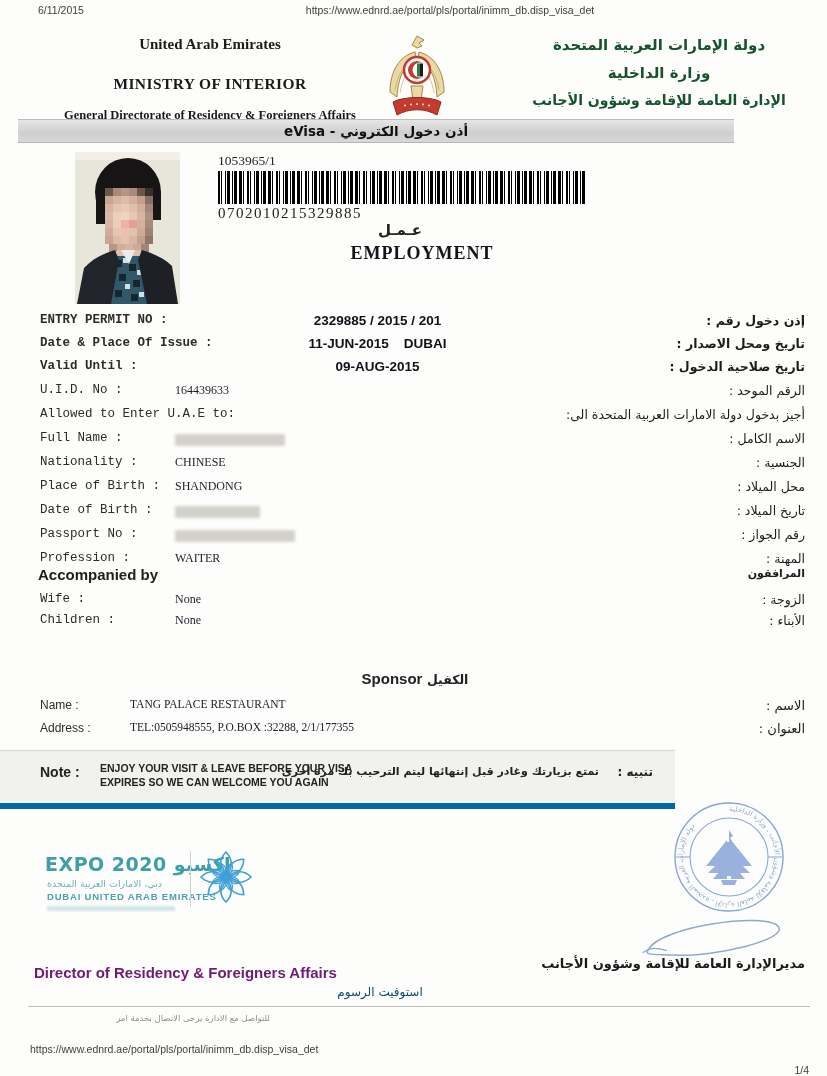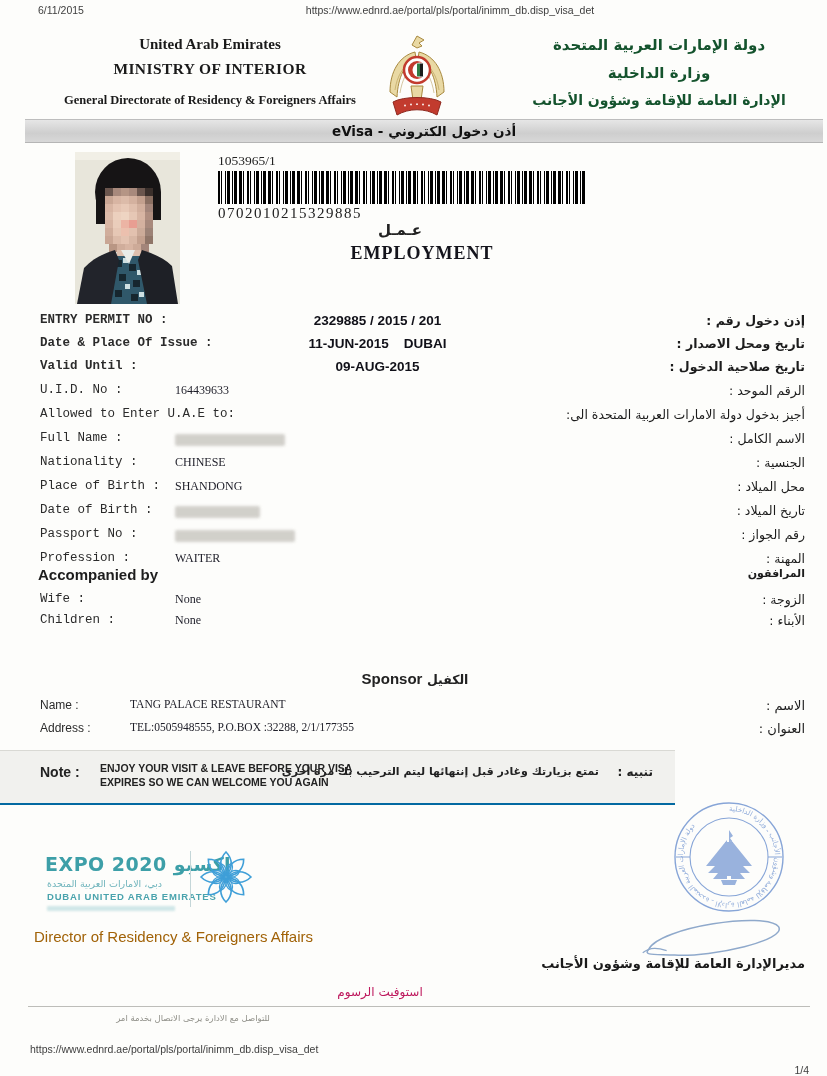--- a/index.html
+++ b/index.html
@@ -10,29 +10,29 @@
   .serif{font-family:"Liberation Serif",serif;}
   .b{font-weight:bold;}
 
   
   .tb-date{left:38px;top:4px;font-size:10.5px;color:#3e3e3e;}
   .tb-url{left:250px;top:4px;width:400px;text-align:center;font-size:10.5px;color:#3e3e3e;}
 
   
   .lh-en{left:30px;top:30px;width:360px;text-align:center;font-family:"Liberation Serif",serif;font-weight:bold;color:#1a1a1a;}
   .lh-en .l1{font-size:15px;margin-top:6px;}
-  .lh-en .l2{font-size:15.5px;margin-top:7px;letter-spacing:.4px;}
+  .lh-en .l2{font-size:15.5px;margin-top:22px;letter-spacing:.4px;}
   .lh-en .l3{font-size:12.5px;margin-top:15px;}
   .lh-ar{right:18px;top:28px;width:300px;text-align:center;font-weight:bold;color:#14532d;}
   .lh-ar div{margin-top:7px;font-size:15px;line-height:1.4;}
   .lh-ar .l3{font-size:14px;}
   .emblem{left:383px;top:30px;}
 
   
-  .evisa-bar{left:25px;top:119px;width:798px;height:22px;
+  .evisa-bar{left:18px;top:119px;width:716px;height:22px;
     background:linear-gradient(#e6e6e6,#cecece 60%,#d8d8d8);
     border-top:1px solid #bdbdbd;border-bottom:1px solid #b5b5b5;
     display:flex;align-items:center;justify-content:center;}
   .evisa-bar span{font-size:13.5px;font-weight:bold;color:#111;}
 
   
   .photo{left:75px;top:152px;width:105px;height:152px;}
   .file-no{left:218px;top:153px;font-size:13.5px;}
   .barcode{left:218px;top:171px;width:367px;height:33px;
     background:repeating-linear-gradient(90deg,
@@ -57,44 +57,44 @@
 
   
   .sponsor-head{left:300px;top:670px;width:230px;text-align:center;}
   .sponsor-head .en{font-size:15px;font-weight:bold;}
   .sponsor-head .arh{font-size:12.5px;font-weight:bold;}
   .sp-lbl{position:absolute;left:40px;font-size:12px;color:#2b2b2b;}
   .sp-val{position:absolute;left:130px;font-size:11.5px;font-family:"Liberation Serif",serif;color:#20202a;}
 
   
   .note-band{left:0;top:750px;width:675px;height:52px;background:#f1f1ee;
-             border-top:1px solid #d9d9d4;border-bottom:2px solid #0369a1;}
+             border-top:1px solid #d9d9d4;border-bottom:6px solid #0369a1;}
   .note-lbl{position:absolute;left:40px;top:13px;font-size:14px;font-weight:bold;}
   .note-txt{position:absolute;left:100px;top:11px;font-size:10.5px;font-weight:bold;line-height:1.3;color:#222;}
   .note-ar-txt{position:absolute;right:76px;top:14px;font-size:11px;font-weight:bold;}
   .note-ar-lbl{position:absolute;right:22px;top:14px;font-size:12px;font-weight:bold;}
 
   
   .expo{left:45px;top:845px;width:210px;height:82px;}
   .expo .t1{position:absolute;left:0;top:8px;font-size:19px;font-weight:bold;color:#3d9fa8;
             font-family:"DejaVu Sans",sans-serif;letter-spacing:.5px;}
   .expo .t2{position:absolute;left:2px;top:33px;font-size:9.5px;color:#6fb4bc;font-family:"DejaVu Sans",sans-serif;}
   .expo .t3{position:absolute;left:2px;top:46px;font-size:9.5px;letter-spacing:.8px;color:#4aa3ad;font-weight:bold;}
   .expo .t4{position:absolute;left:2px;top:61px;width:128px;height:5px;background:#7fc0c6;opacity:.35;filter:blur(1px);}
   .expo .div{position:absolute;left:145px;top:6px;width:1px;height:56px;background:#c4d6d8;}
   .expo .rosette{position:absolute;left:153px;top:4px;}
 
   
   .stamp{left:672px;top:800px;}
   .sig{left:640px;top:912px;transform:rotate(-3deg);}
 
   
-  .dir-en{left:34px;top:928px;font-size:15px;font-weight:normal;color:#a16207;}
+  .dir-en{left:34px;top:964px;font-size:15px;font-weight:bold;color:#701a75;}
   .dir-ar{right:22px;top:956px;font-size:13px;font-weight:bold;color:#1a1a1a;}
-  .fees{left:290px;top:985px;width:180px;text-align:center;font-size:12px;color:#be185d;}
+  .fees{left:290px;top:985px;width:180px;text-align:center;font-size:12px;color:#0c4a6e;}
   .hr{left:28px;top:1006px;width:782px;border-top:1px solid #bdbdb9;}
   .contact{left:103px;top:1013px;width:180px;text-align:center;font-size:8.5px;color:#8f8f88;}
 
   
   .ft-url{left:30px;top:1043px;font-size:10.5px;color:#3e3e3e;}
   .ft-page{right:18px;top:1043px;font-size:10.5px;color:#3e3e3e;margin-top:21px;}
 </style>
 </head>
 <body>
 

